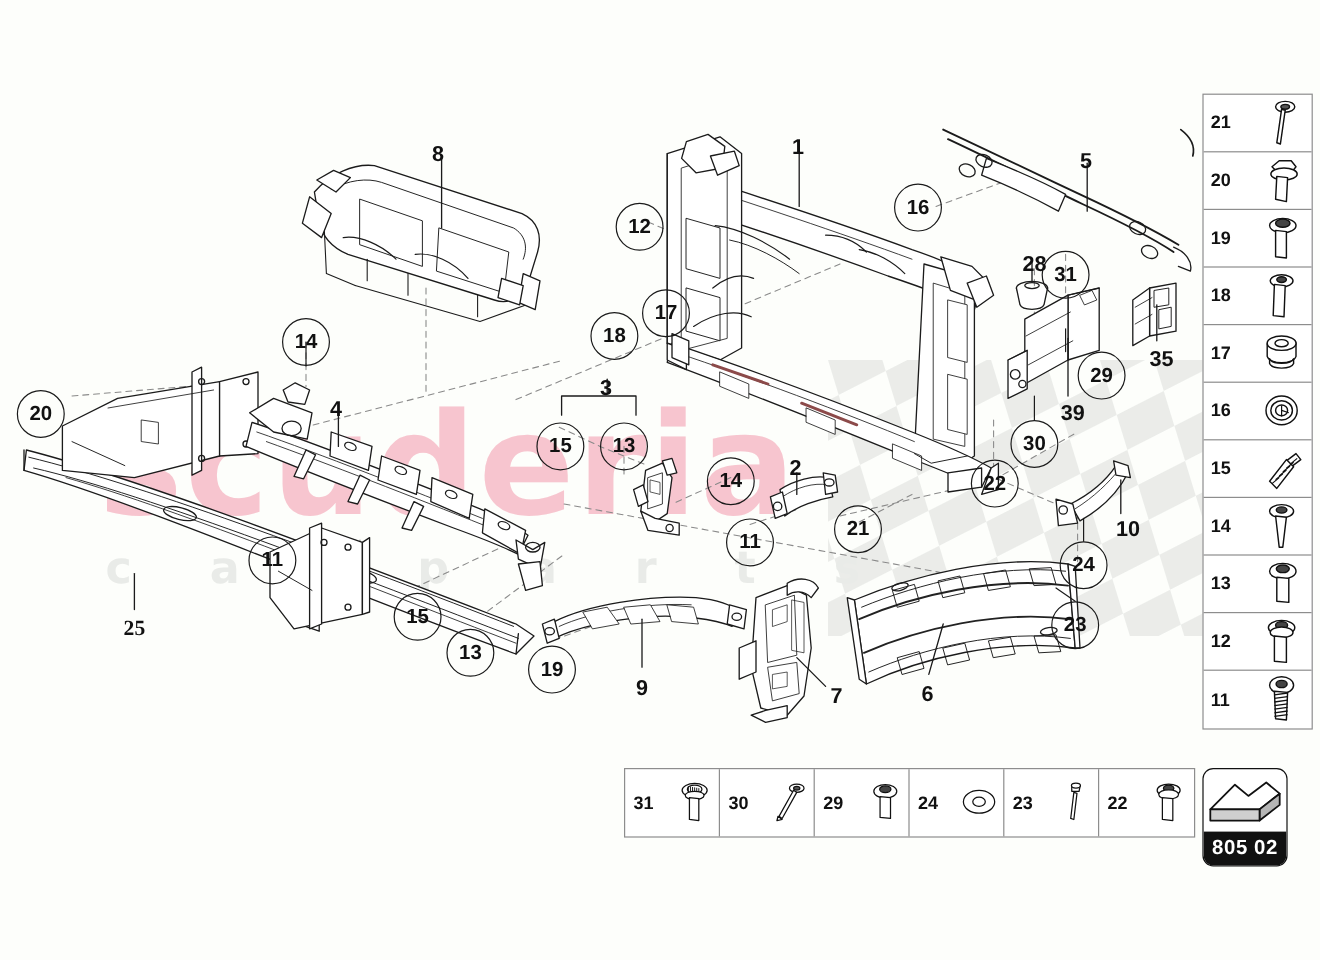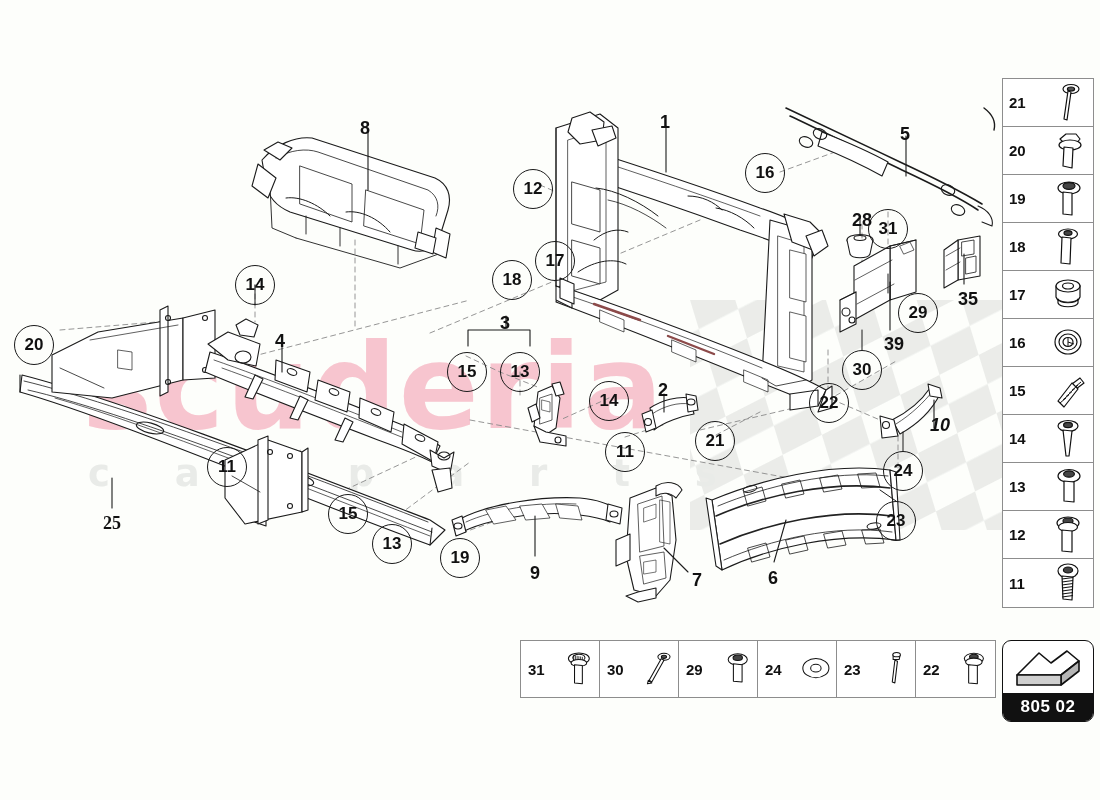--- a/index.html
+++ b/index.html
@@ -93,21 +93,21 @@
   .bw-num{
     width:28px;padding-left:7px;
     font-size:15px;font-weight:700;color:#111;
     font-family:"Liberation Sans", sans-serif;
   }
   .bw-ico{flex:1;display:flex;align-items:center;justify-content:center;}
 
   
   #badge{
     position:absolute;left:1002px;top:640px;
-    width:92px;height:82px;
+    width:71px;height:82px;
     border:1.4px solid #111;border-radius:9px;
     background:#fff;overflow:hidden;
     box-sizing:border-box;
   }
   #badge .bpic{height:52px;display:flex;align-items:center;justify-content:center;}
   #badge .bnum{
     height:28px;background:#111;color:#fff;
     display:flex;align-items:center;justify-content:center;
     font-size:17px;font-weight:700;letter-spacing:.5px;
     font-family:"Liberation Sans", sans-serif;
@@ -456,21 +456,21 @@
   <div id="partlabels">
       <div class="lbl" style="left: 360px; top: 118px;">8</div>
       <div class="lbl" style="left: 660px; top: 112px;">1</div>
       <div class="lbl" style="left: 900px; top: 124px;">5</div>
       <div class="lbl" style="left: 852px; top: 210px; text-align: center;">28</div>
       <div class="lbl" style="left: 958px; top: 289px;">35</div>
       <div class="lbl" style="left: 884px; top: 334px;">39</div>
       <div class="lbl" style="left: 500px; top: 313px;">3</div>
       <div class="lbl" style="left: 275px; top: 331px;">4</div>
       <div class="lbl" style="left: 658px; top: 380px;">2</div>
-      <div class="lbl" style="left: 930px; top: 415px; font-style: italic;">10</div>
+      <div class="lbl" style="left: 930px; top: 431px;">10</div>
       <div class="lbl" style="left: 103px; top: 513px; font-family: Liberation Serif, serif;">25</div>
       <div class="lbl" style="left: 530px; top: 563px;">9</div>
       <div class="lbl" style="left: 692px; top: 570px;">7</div>
       <div class="lbl" style="left: 768px; top: 568px;">6</div>
     </div>
 
   <div id="sidebar">
       <div class="hw-row">
         <div class="hw-num">21</div>
         <div class="hw-ico">

